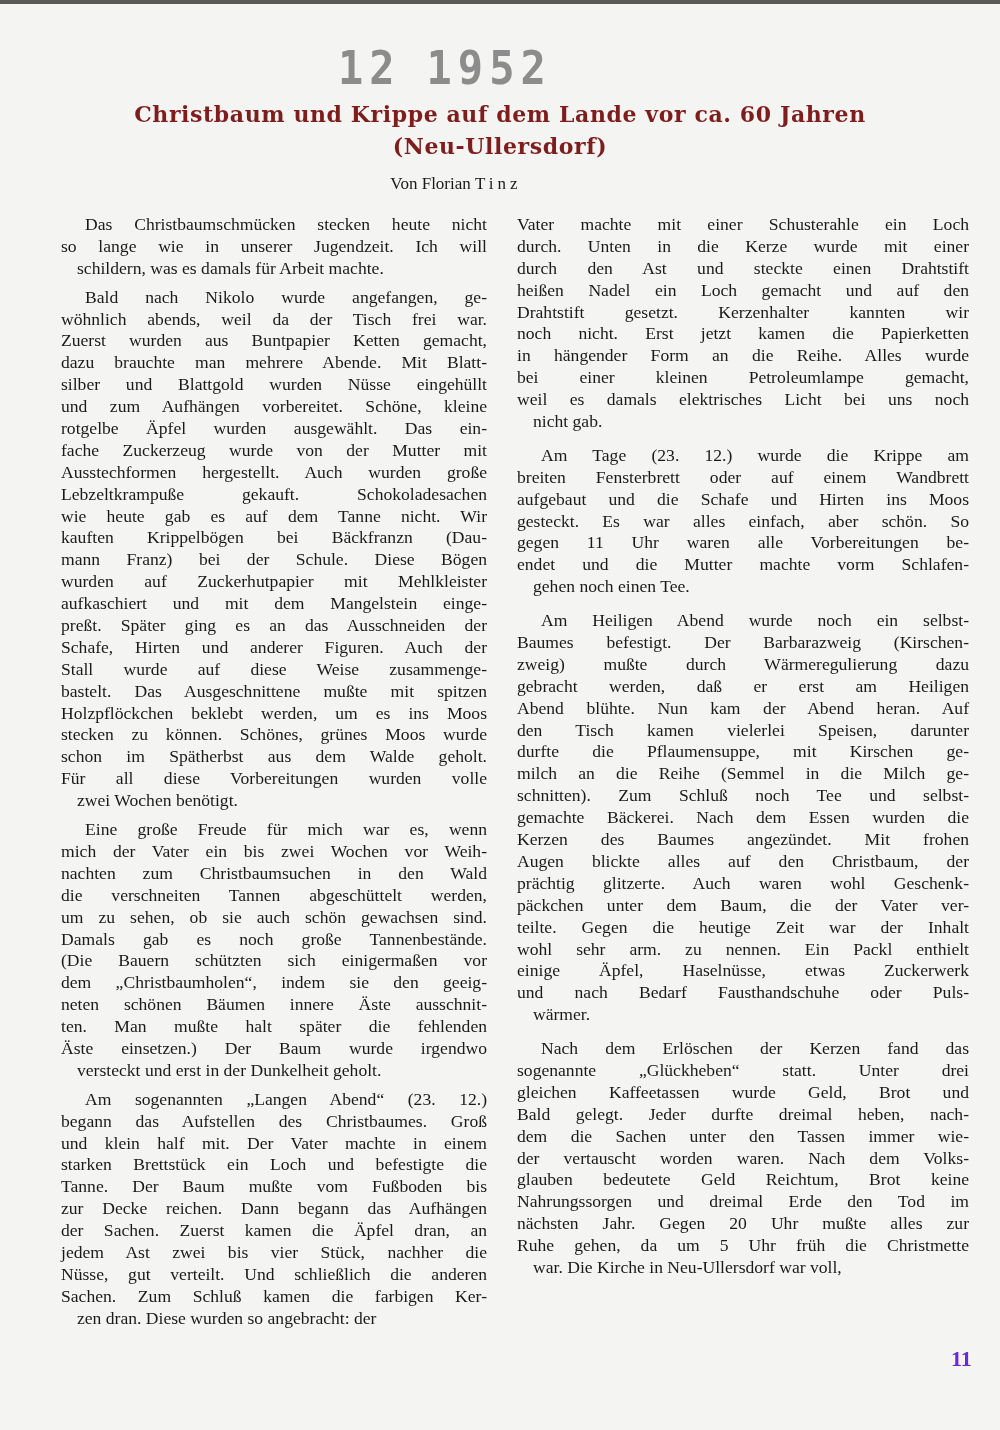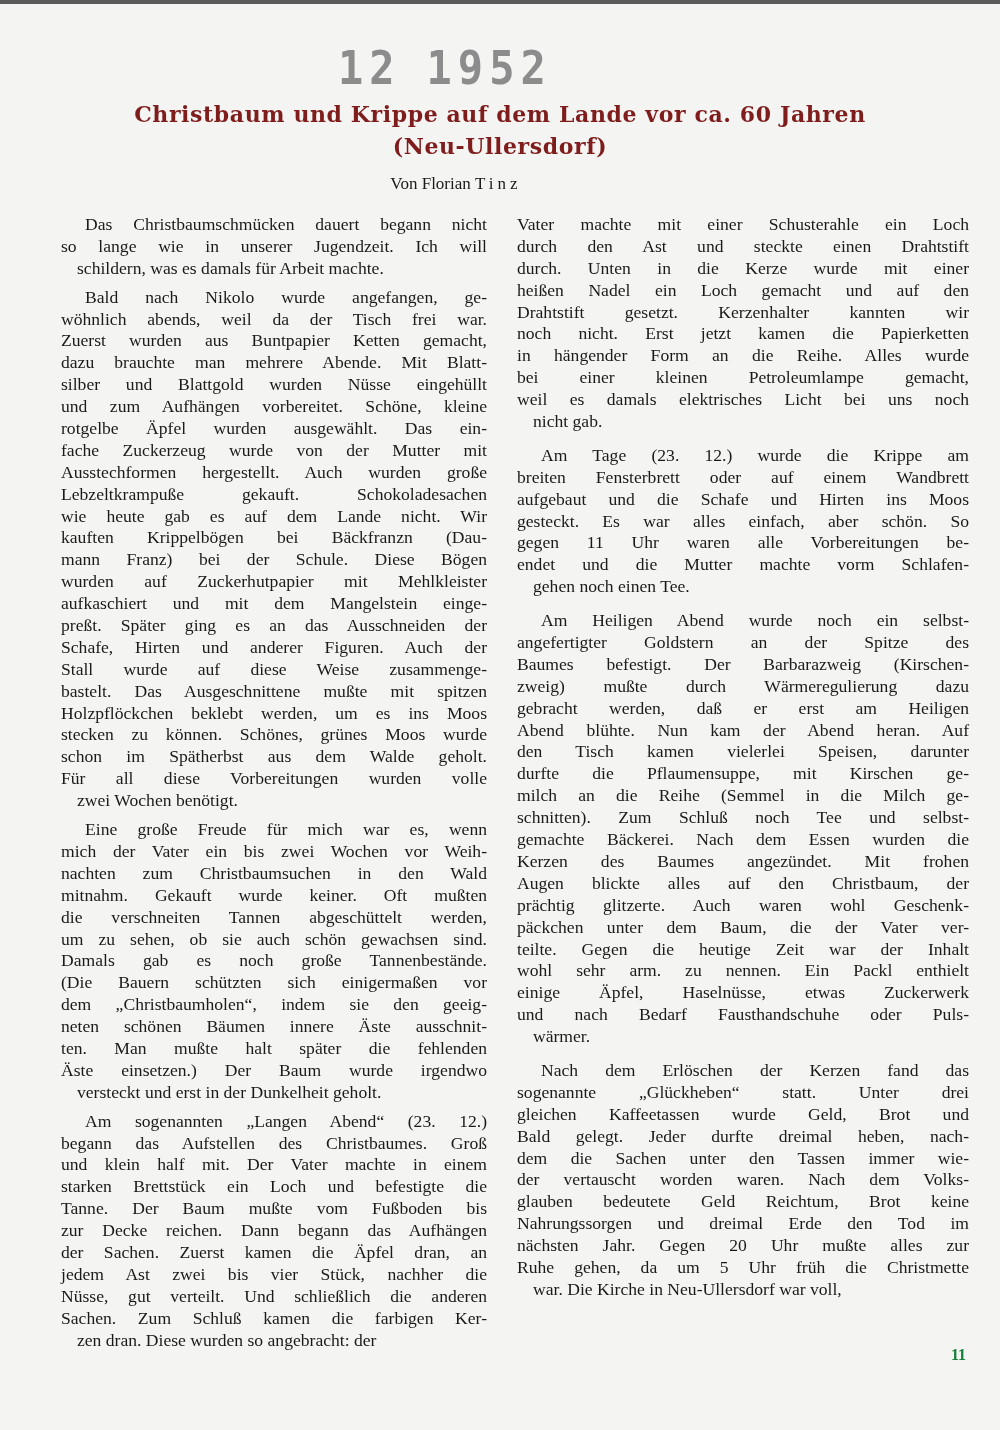--- a/index.html
+++ b/index.html
@@ -49,21 +49,21 @@
     text-align: justify; text-align-last: justify;
     height: 21.9px;
   }
   .line.last { text-align-last: left; margin-left: 16px; }
   .line.indent { padding-left: 24px; }
   .para-gap { height: 7px; }
   .para-gap-big { height: 12px; }
   .page-number {
     position: absolute; left: 951px; top: 1346px;
     font-family: "Liberation Serif", "DejaVu Serif", serif;
-    font-size: 16px; font-weight: bold; color: #15803d;
+    font-size: 22px; font-weight: bold; color: #6d28d9;
   }
 </style>
 </head>
 <body>
 
 <div class="topbar"></div>
 
 <div class="stamp">
   <span>12</span><span class="gap"></span><span>1952</span>
 </div>
@@ -73,57 +73,56 @@
   <div>(Neu-Ullersdorf)</div>
 </div>
 
 <div class="author">
   <span>Von Florian</span>
   <span class="spaced">Tinz</span>
 </div>
 
 <div class="col col-left" id="col-left">
     <div>
-      <span class="line indent">Das Christbaumschmücken dauert begann nicht</span>
+      <span class="line indent">Das Christbaumschmücken stecken heute nicht</span>
       <span class="line">so lange wie in unserer Jugendzeit. Ich will</span>
       <span class="line last">schildern, was es damals für Arbeit machte.</span>
     </div>
     <div class="para-gap"></div>
     <div>
       <span class="line indent">Bald nach Nikolo wurde angefangen, ge-</span>
       <span class="line">wöhnlich abends, weil da der Tisch frei war.</span>
       <span class="line">Zuerst wurden aus Buntpapier Ketten gemacht,</span>
       <span class="line">dazu brauchte man mehrere Abende. Mit Blatt-</span>
       <span class="line">silber und Blattgold wurden Nüsse eingehüllt</span>
       <span class="line">und zum Aufhängen vorbereitet. Schöne, kleine</span>
       <span class="line">rotgelbe Äpfel wurden ausgewählt. Das ein-</span>
       <span class="line">fache Zuckerzeug wurde von der Mutter mit</span>
       <span class="line">Ausstechformen hergestellt. Auch wurden große</span>
       <span class="line">Lebzeltkrampuße gekauft. Schokoladesachen</span>
-      <span class="line">wie heute gab es auf dem Lande nicht. Wir</span>
+      <span class="line">wie heute gab es auf dem Tanne nicht. Wir</span>
       <span class="line">kauften Krippelbögen bei Bäckfranzn (Dau-</span>
       <span class="line">mann Franz) bei der Schule. Diese Bögen</span>
       <span class="line">wurden auf Zuckerhutpapier mit Mehlkleister</span>
       <span class="line">aufkaschiert und mit dem Mangelstein einge-</span>
       <span class="line">preßt. Später ging es an das Ausschneiden der</span>
       <span class="line">Schafe, Hirten und anderer Figuren. Auch der</span>
       <span class="line">Stall wurde auf diese Weise zusammenge-</span>
       <span class="line">bastelt. Das Ausgeschnittene mußte mit spitzen</span>
       <span class="line">Holzpflöckchen beklebt werden, um es ins Moos</span>
       <span class="line">stecken zu können. Schönes, grünes Moos wurde</span>
       <span class="line">schon im Spätherbst aus dem Walde geholt.</span>
       <span class="line">Für all diese Vorbereitungen wurden volle</span>
       <span class="line last">zwei Wochen benötigt.</span>
     </div>
     <div class="para-gap"></div>
     <div>
       <span class="line indent">Eine große Freude für mich war es, wenn</span>
       <span class="line">mich der Vater ein bis zwei Wochen vor Weih-</span>
       <span class="line">nachten zum Christbaumsuchen in den Wald</span>
-      <span class="line">mitnahm. Gekauft wurde keiner. Oft mußten</span>
       <span class="line">die verschneiten Tannen abgeschüttelt werden,</span>
       <span class="line">um zu sehen, ob sie auch schön gewachsen sind.</span>
       <span class="line">Damals gab es noch große Tannenbestände.</span>
       <span class="line">(Die Bauern schützten sich einigermaßen vor</span>
       <span class="line">dem „Christbaumholen“, indem sie den geeig-</span>
       <span class="line">neten schönen Bäumen innere Äste ausschnit-</span>
       <span class="line">ten. Man mußte halt später die fehlenden</span>
       <span class="line">Äste einsetzen.) Der Baum wurde irgendwo</span>
       <span class="line last">versteckt und erst in der Dunkelheit geholt.</span>
     </div>
@@ -138,22 +137,22 @@
       <span class="line">der Sachen. Zuerst kamen die Äpfel dran, an</span>
       <span class="line">jedem Ast zwei bis vier Stück, nachher die</span>
       <span class="line">Nüsse, gut verteilt. Und schließlich die anderen</span>
       <span class="line">Sachen. Zum Schluß kamen die farbigen Ker-</span>
       <span class="line last">zen dran. Diese wurden so angebracht: der</span>
     </div>
   </div>
 <div class="col col-right" id="col-right">
     <div>
       <span class="line">Vater machte mit einer Schusterahle ein Loch</span>
+      <span class="line">durch. Unten in die Kerze wurde mit einer</span>
       <span class="line">durch den Ast und steckte einen Drahtstift</span>
-      <span class="line">durch. Unten in die Kerze wurde mit einer</span>
       <span class="line">heißen Nadel ein Loch gemacht und auf den</span>
       <span class="line">Drahtstift gesetzt. Kerzenhalter kannten wir</span>
       <span class="line">noch nicht. Erst jetzt kamen die Papierketten</span>
       <span class="line">in hängender Form an die Reihe. Alles wurde</span>
       <span class="line">bei einer kleinen Petroleumlampe gemacht,</span>
       <span class="line">weil es damals elektrisches Licht bei uns noch</span>
       <span class="line last">nicht gab.</span>
     </div>
     <div class="para-gap-big"></div>
     <div>
@@ -161,21 +160,20 @@
       <span class="line">breiten Fensterbrett oder auf einem Wandbrett</span>
       <span class="line">aufgebaut und die Schafe und Hirten ins Moos</span>
       <span class="line">gesteckt. Es war alles einfach, aber schön. So</span>
       <span class="line">gegen 11 Uhr waren alle Vorbereitungen be-</span>
       <span class="line">endet und die Mutter machte vorm Schlafen-</span>
       <span class="line last">gehen noch einen Tee.</span>
     </div>
     <div class="para-gap-big"></div>
     <div>
       <span class="line indent">Am Heiligen Abend wurde noch ein selbst-</span>
-      <span class="line">angefertigter Goldstern an der Spitze des</span>
       <span class="line">Baumes befestigt. Der Barbarazweig (Kirschen-</span>
       <span class="line">zweig) mußte durch Wärmeregulierung dazu</span>
       <span class="line">gebracht werden, daß er erst am Heiligen</span>
       <span class="line">Abend blühte. Nun kam der Abend heran. Auf</span>
       <span class="line">den Tisch kamen vielerlei Speisen, darunter</span>
       <span class="line">durfte die Pflaumensuppe, mit Kirschen ge-</span>
       <span class="line">milch an die Reihe (Semmel in die Milch ge-</span>
       <span class="line">schnitten). Zum Schluß noch Tee und selbst-</span>
       <span class="line">gemachte Bäckerei. Nach dem Essen wurden die</span>
       <span class="line">Kerzen des Baumes angezündet. Mit frohen</span>

